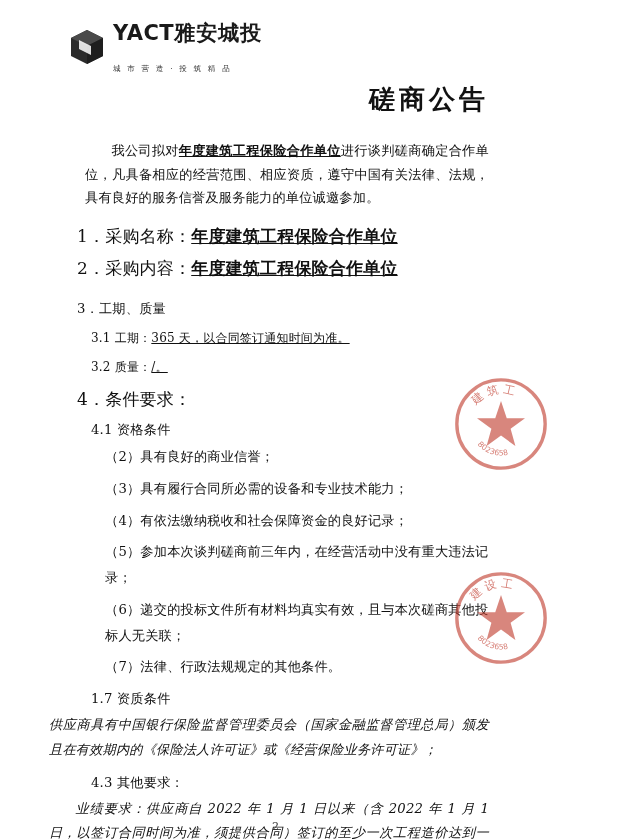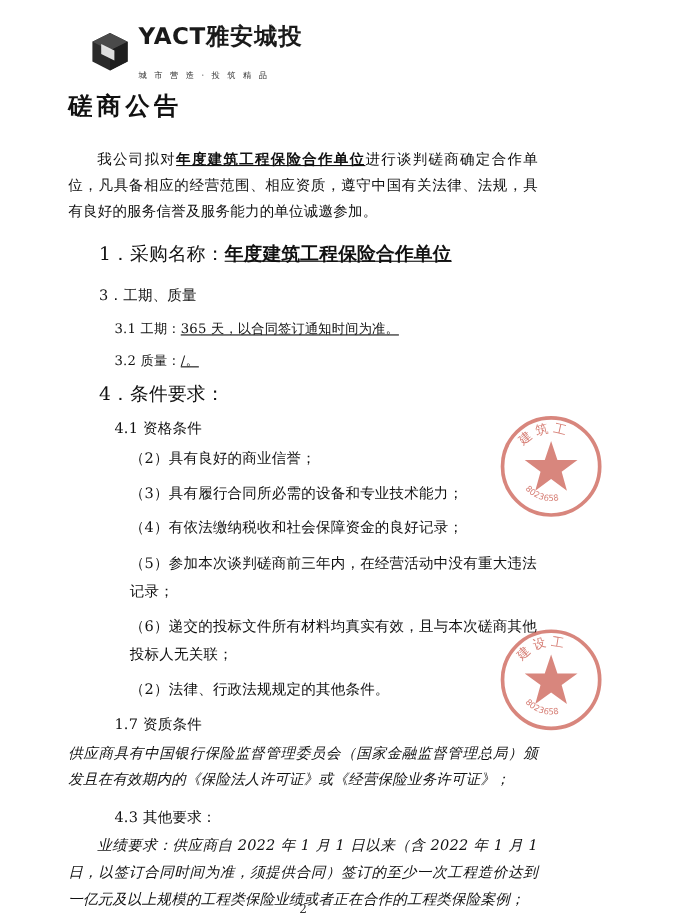--- a/index.html
+++ b/index.html
@@ -13,21 +13,21 @@
     position: relative;
     font-family: "DejaVu Serif", "Liberation Serif", serif;
     color: #111;
     overflow: hidden;
   }
   .page {
     position: relative;
     width: 551px;
     height: 839px;
     box-sizing: border-box;
-    padding: 22px 62px 0 62px;
+    padding: 22px 62px 0 49px;
   }
 
   
   .logo-row {
     display: flex;
     align-items: center;
     height: 50px;
     margin-left: 20px;
     margin-bottom: 6px;
   }
@@ -60,37 +60,37 @@
   .logo-sub {
     font-size: 7.5px;
     color: #333;
     letter-spacing: 2.2px;
     margin-top: 21px;
     font-family: "DejaVu Serif", "Liberation Serif", serif;
   }
 
   
   .doc-title {
-    text-align: left;
-    font-size: 22px;
+    text-align: right;
+    font-size: 26px;
     font-weight: bold;
     letter-spacing: 4px;
     margin: 10px 0 22px 0;
     font-family: Liberation Serif, serif;
   }
 
   
   .para {
     font-size: 13.2px;
     line-height: 1.78;
     text-align: justify;
     margin: 0 0 10px 0;
     letter-spacing: 0.2px;
   }
-  .indent { text-indent: 2em; }
+  .indent { text-indent: 2em; margin-left: 36px; }
   .u { text-decoration: underline; }
   .b { font-weight: bold; }
 
   .list-l1 {
     font-size: 17px;
     line-height: 1.9;
     margin: 0 0 2px 0;
     padding-left: 28px;
     letter-spacing: 0.2px;
   }
@@ -180,40 +180,43 @@
 
   <div class="doc-title">磋商公告</div>
 
   <p class="para indent">
     <span>我公司拟对<span class="u b">年度建筑工程保险合作单位</span>进行谈判磋商确定合作单位，凡具备相应的经营范围、相应资质，遵守中国有关法律、法规，具有良好的服务信誉及服务能力的单位诚邀参加。</span>
   </p>
 
   <div class="list-l1 tight">
     <span>1．</span><span>采购名称：</span><span class="u b">年度建筑工程保险合作单位</span>
   </div>
+  <div class="list-l1">
+    <span>2．</span><span>采购内容：</span><span class="u b">年度建筑工程保险合作单位</span>
+  </div>
 
   <div class="gap-sm"></div>
 
   <div class="sect">3．工期、质量</div>
   <div class="sub">
     <span>3.1 工期：</span><span class="u">365 天，以合同签订通知时间为准。</span>
   </div>
   <div class="sub">
     <span>3.2 质量：</span><span class="u">/。</span>
   </div>
 
   <div class="list-l1">4．条件要求：</div>
   <div class="list-l2">4.1 资格条件</div>
 
   <div class="list-l3">（2）具有良好的商业信誉；</div>
   <div class="list-l3">（3）具有履行合同所必需的设备和专业技术能力；</div>
   <div class="list-l3">（4）有依法缴纳税收和社会保障资金的良好记录；</div>
   <div class="list-l3">（5）参加本次谈判磋商前三年内，在经营活动中没有重大违法记录；</div>
   <div class="list-l3">（6）递交的投标文件所有材料均真实有效，且与本次磋商其他投标人无关联；</div>
-  <div class="list-l3">（2）法律、行政法规规定的其他条件。</div>
+  <div class="list-l3">（7）法律、行政法规规定的其他条件。</div>
 
   <div class="list-l2">1.7 资质条件</div>
   <div class="blk">供应商具有中国银行保险监督管理委员会（国家金融监督管理总局）颁发且在有效期内的《保险法人许可证》或《经营保险业务许可证》；</div>
 
   <div class="list-l2">4.3 其他要求：</div>
   <div class="blk indent">业绩要求：供应商自 2022 年 1 月 1 日以来（含 2022 年 1 月 1 日，以签订合同时间为准，须提供合同）签订的至少一次工程造价达到一亿元及以上规模的工程类保险业绩或者正在合作的工程类保险案例；</div>
 
   <div class="seal seal-1">
     <svg width="96" height="96" viewBox="0 0 100 100">
       <circle cx="50" cy="50" r="46" fill="none" stroke="#c0392b" stroke-width="3.5" opacity="0.85"></circle>

